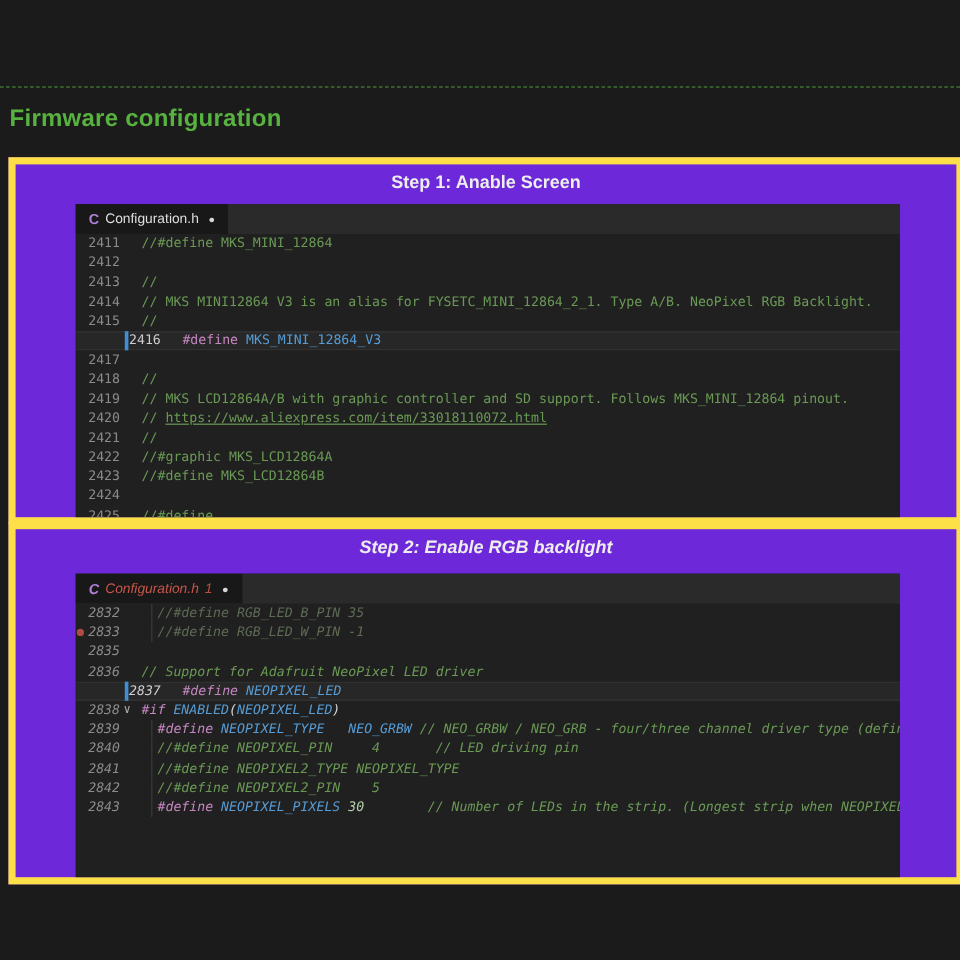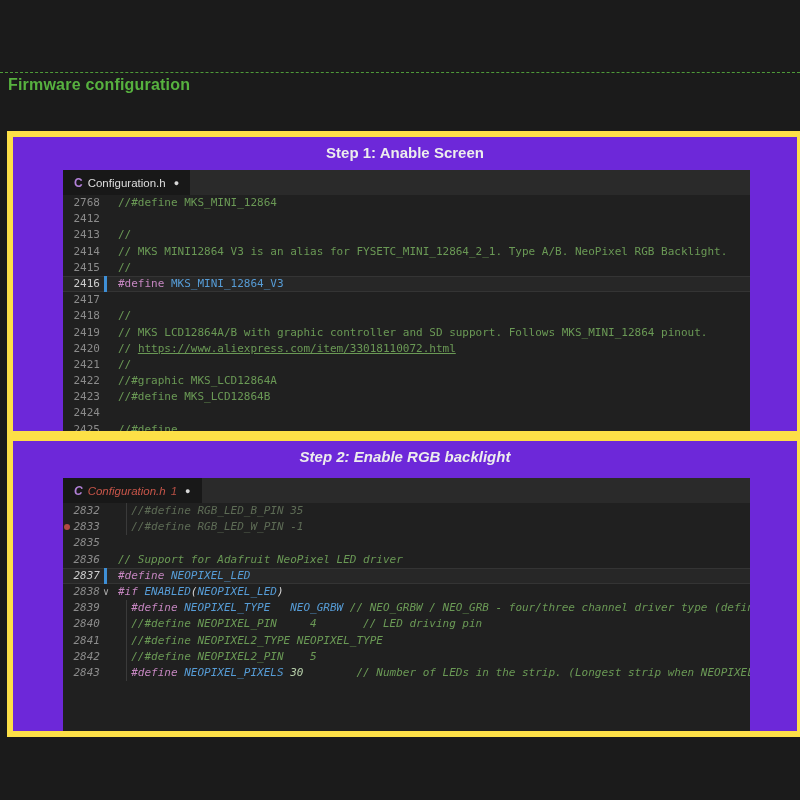--- a/index.html
+++ b/index.html
@@ -3,22 +3,22 @@
 <meta charset="utf-8">
 <style>
   html,body{margin:0;padding:0;}
   body{
     width:800px;height:800px;overflow:hidden;position:relative;
     background:#1b1b1b;
     font-family:"Liberation Sans", sans-serif;
   }
   .rule{position:absolute;top:72px;left:0;width:800px;height:0;
     border-top:1px dashed var(--accent);opacity:.85;}
-  .page-title{position:absolute;left:8px;top:76px;margin:0;
-    color:var(--accent);font-size:16px;font-weight:bold;letter-spacing:.2px;}
+  .page-title{position:absolute;left:8px;top:88px;margin:0;
+    color:var(--accent);font-size:20px;font-weight:bold;letter-spacing:.2px;}
 
   .panel{position:absolute;left:7px;width:784px;background:#6d28d9;
     border:6px solid #fde047;}
   .panel-1{top:131px;height:294px;}
   .panel-2{top:435px;height:290px;font-style:italic;}
   .step-header{margin:0;padding-top:7px;text-align:center;color:#ededed;
     font-size:15px;font-weight:bold;}
 
   .editor{position:absolute;left:50px;width:687px;bottom:0;
     background:#202020;overflow:hidden;}
@@ -31,21 +31,21 @@
   .tab-icon{color:var(--purple);font-weight:bold;font-size:12px;
     font-family:"Liberation Sans", sans-serif;}
   .tab-filename.error{color:var(--err);}
   .tab-badge{color:var(--err);opacity:.9;}
   .tab-badge:empty{display:none;}
   .mod-dot{color:#d8d8d8;font-size:9px;margin-left:3px;}
 
   .code{font-family:"DejaVu Sans Mono", monospace;font-size:11px;}
   .row{position:relative;display:flex;height:16.2px;line-height:16.2px;}
   .row.active{background:rgba(255,255,255,0.035);
-    box-shadow:inset 0 1px 0 #343434, inset 0 -1px 0 #343434;}
+    box-shadow:inset 0 1px 0 #343434, inset 0 -1px 0 #343434;padding-left:34px;}
   .ln{flex:0 0 55px;box-sizing:border-box;text-align:right;padding-right:18px;
     color:#8b8b8b;}
   .row.active .ln{color:#cdcdcd;}
   .txt{position:relative;white-space:pre;flex:1 1 auto;overflow:hidden;color:var(--w);}
   .row.guided .txt::before{content:'';position:absolute;left:8px;top:0;bottom:0;
     width:1px;background:#3a3a3a;}
   .modbar{position:absolute;left:41px;top:0;bottom:0;width:3px;background:var(--modblue);}
   .marker{position:absolute;left:1px;top:5px;width:6px;height:6px;border-radius:50%;
     background:var(--markred);}
   .fold{position:absolute;left:40px;top:0;color:#ababab;font-size:10px;}
@@ -70,21 +70,21 @@
     <div class="tabbar">
       <div class="tab">
         <span class="tab-icon">C</span>
         <span class="tab-filename">Configuration.h</span>
 
         <span class="mod-dot">●</span>
       </div>
     </div>
     <div class="code">
         <div class="row">
-          <span class="ln">2768</span>
+          <span class="ln">2411</span>
           <span class="txt"><span class="tk-cm">//#define MKS_MINI_12864</span></span>
         </div>
         <div class="row">
           <span class="ln">2412</span>
           <span class="txt"></span>
         </div>
         <div class="row">
           <span class="ln">2413</span>
           <span class="txt"><span class="tk-cm">//</span></span>
         </div>

